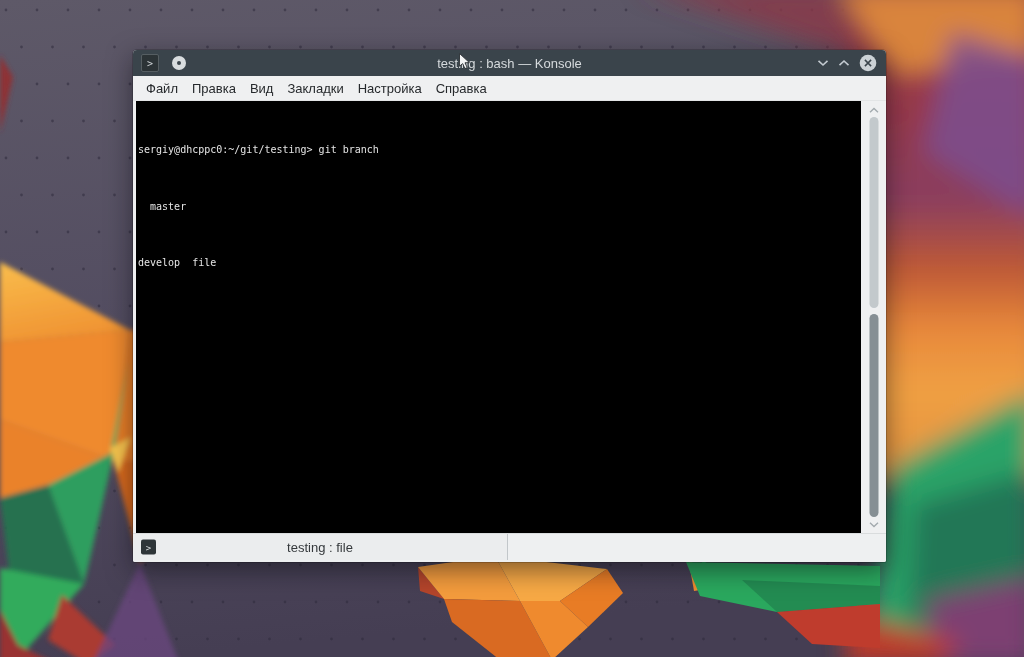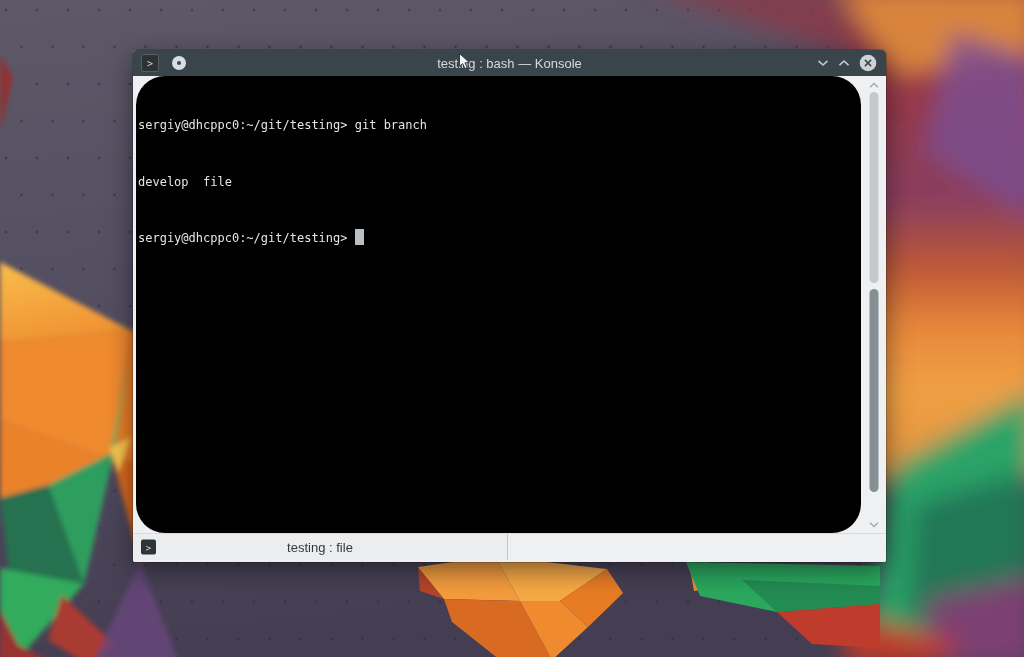--- a/index.html
+++ b/index.html
@@ -36,22 +36,22 @@
   .win-btn{display:flex;align-items:center;justify-content:center;cursor:default;}
 
   .menubar{height:25px;flex:0 0 25px;background:var(--chrome-bg);display:flex;
     align-items:center;padding-left:6px;font-size:13px;color:var(--chrome-text);
     border-bottom:1px solid #e3e5e6;}
   .menu-item{padding:3px 7px;border-radius:2px;}
 
   .term-row{flex:1 1 auto;display:flex;background:var(--chrome-bg);
     padding-left:3px;min-height:0;}
   .terminal{flex:1 1 auto;background:var(--terminal-bg);color:var(--terminal-fg);
-    font-family:"DejaVu Sans Mono",monospace;font-size:12px;line-height:18.7px;
-    padding:3px 0 0 2px;white-space:pre;overflow:hidden;border-radius:29px;}
+    font-family:"DejaVu Sans Mono",monospace;font-size:10px;line-height:18.7px;
+    padding:3px 0 0 2px;white-space:pre;overflow:hidden;}
   .terminal .green{color:var(--terminal-green);}
   .cursor-block{display:inline-block;width:9px;height:16px;background:var(--cursor-color);
     vertical-align:-3px;}
 
   .scrollbar{flex:0 0 25px;position:relative;background:var(--chrome-bg);}
   .sb-arrow{position:absolute;left:50%;transform:translateX(-50%);line-height:0;}
   .sb-arrow.up{top:6px;} .sb-arrow.down{bottom:5px;}
   .sb-thumb{position:absolute;left:50%;transform:translateX(-50%);width:9px;
     border-radius:4.5px;}
   .sb-thumb.light{top:16px;height:191px;background:#c3c9cc;}
@@ -175,26 +175,34 @@
         </div>
         <div class="win-btn">
           <svg width="18" height="18" viewBox="0 0 18 18">
             <circle cx="9" cy="9" r="8.3" fill="#ccd2d6"></circle>
             <path d="M5.9,5.9 L12.1,12.1 M12.1,5.9 L5.9,12.1" stroke="#3a444b" stroke-width="1.5"></path>
           </svg>
         </div>
       </div>
     </div>
 
+    <div class="menubar">
+      <span class="menu-item">Файл</span>
+      <span class="menu-item">Правка</span>
+      <span class="menu-item">Вид</span>
+      <span class="menu-item">Закладки</span>
+      <span class="menu-item">Настройка</span>
+      <span class="menu-item">Справка</span>
+    </div>
 
     <div class="term-row">
       <div class="terminal">
         <div class="tl"><span>sergiy@dhcppc0:~/git/testing&gt; git branch</span></div>
+        <div class="tl"><span>  master</span></div>
         <div class="tl"><span>develop  file</span></div>
-        <div class="tl"><span>sergiy@dhcppc0:~/git/testing&gt; </span><span class="cursor-block"></span></div>
       </div>
       <div class="scrollbar">
         <span class="sb-arrow up">
           <svg width="10" height="7" viewBox="0 0 10 7">
             <polyline points="1,5.3 5,1.5 9,5.3" fill="none" stroke="#a2a9ad" stroke-width="1.3"></polyline>
           </svg>
         </span>
         <div class="sb-thumb light"></div>
         <div class="sb-thumb dark"></div>
         <span class="sb-arrow down">

